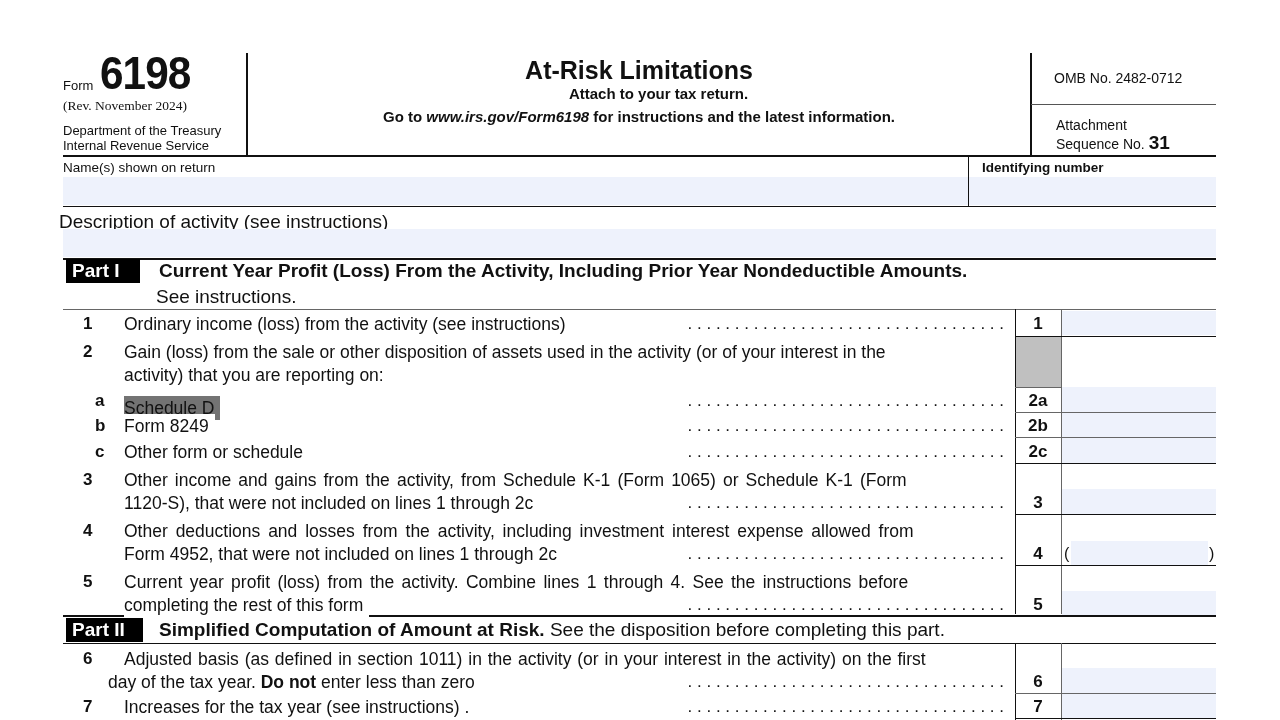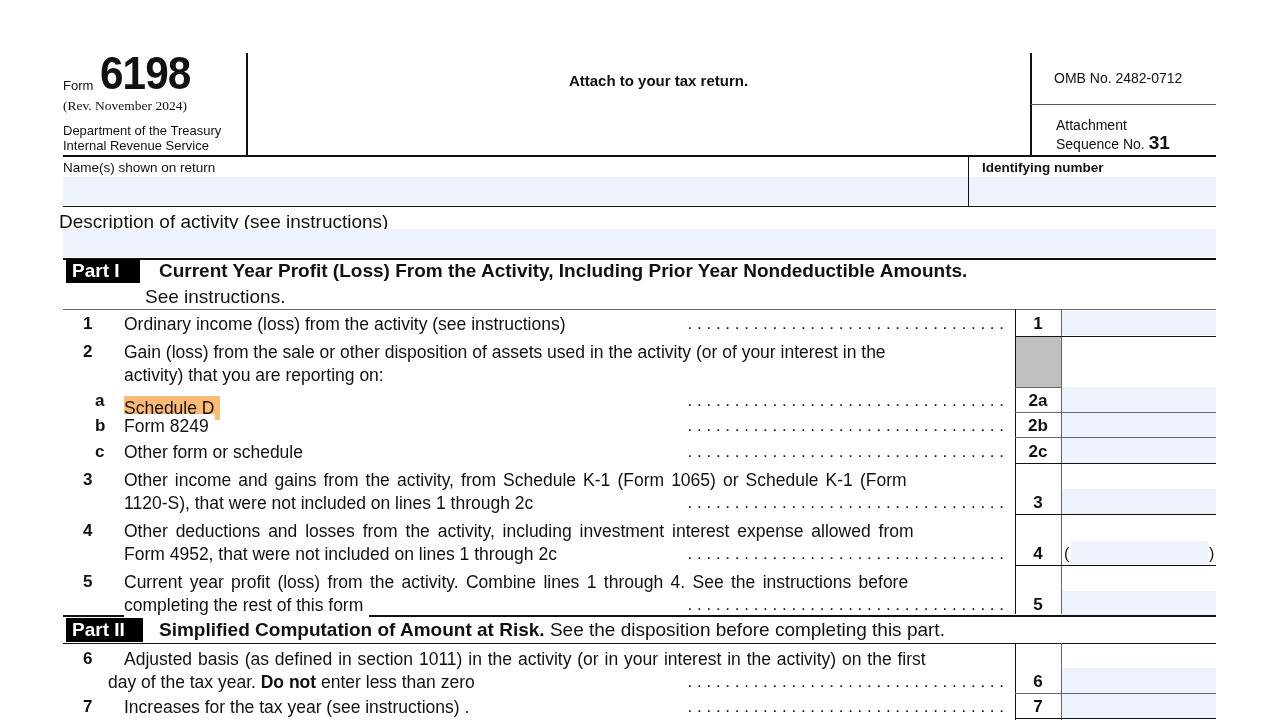--- a/index.html
+++ b/index.html
@@ -22,21 +22,25 @@
 <div class="abs" style="left:63px; top:48px; width:185px; height:110px;">
   <span class="abs" style="left:0; top:30px; font-size:13px;">Form</span>
   <span class="abs" style="left:37px; top:0px; font-size:46px; font-weight:900; letter-spacing:-1px; line-height:50px; transform:scaleX(0.92); transform-origin:left;">6198</span>
   <span class="abs" style="left:0; top:50px; font-size:13.5px; white-space:nowrap;font-family:Liberation Serif, serif;">(Rev. November 2024)</span>
   <span class="abs" style="left:0; top:75px; font-size:13px; white-space:nowrap;">Department of the Treasury</span>
   <span class="abs" style="left:0; top:90px; font-size:13px; white-space:nowrap;">Internal Revenue Service</span>
 </div>
 <div class="vline" style="left:246px; top:53px; height:103px; width:2px;"></div>
 
 <div class="abs" style="left:248px; top:52px; width:782px; height:104px; text-align:center;">
-  <div style="font-size:15px; font-weight:bold; margin-top:20px;padding-left:39px;">Attach to your tax return.</div>
+  <div style="font-size:25px; font-weight:bold; margin-top:4px;">At-Risk Limitations</div>
+  <div style="font-size:15px; font-weight:bold; margin-top:0;padding-left:39px;">Attach to your tax return.</div>
+  <div style="font-size:15px; font-weight:bold; margin-top:6px;">
+    <span>Go to </span><span style="font-style:italic;">www.irs.gov/Form6198</span><span> for instructions and the latest information.</span>
+  </div>
 </div>
 
 <div class="vline" style="left:1030px; top:53px; height:103px; width:2px;"></div>
 <span class="abs" style="left:1054px; top:70px; font-size:14px;">OMB No. 2482-0712</span>
 <div class="hline" style="left:1031px; top:104px; width:185px; background:#555;"></div>
 <span class="abs" style="left:1056px; top:117px; font-size:14px;">Attachment</span>
 <div class="abs" style="left:1056px; top:132px; font-size:14px; white-space:nowrap;">
   <span>Sequence No.</span>
   <span style="font-size:19px; font-weight:bold;">31</span>
 </div>
@@ -55,40 +59,40 @@
 <div class="hline" style="left:63px; top:206px; width:1153px;"></div>
 
 <span class="abs" style="left:59px; top:211px; font-size:19px;">Description of activity (see instructions)</span>
 <div class="field" style="left:63px; top:229px; width:1153px; height:28px;">
   <input class="field-input" value="" style="">
 </div>
 <div class="hline" style="left:63px; top:258px; width:1153px; height:2px;"></div>
 
 <div class="part-badge" style="left:66px; top:259px; width:74px;">Part I</div>
 <span class="abs" style="left:159px; top:259px; font-size:19px; font-weight:bold; line-height:24px; white-space:nowrap;">Current Year Profit (Loss) From the Activity, Including Prior Year Nondeductible Amounts.</span>
-<span class="abs" style="left:145px; top:285px; font-size:19px; line-height:24px;">See instructions.</span>
+<span class="abs" style="left:156px; top:285px; font-size:19px; line-height:24px;">See instructions.</span>
 <div class="hline" style="left:63px; top:309px; width:1153px; background:#666;"></div>
 
 <div class="vline" style="left:1015px; top:309px; height:305px;"></div>
 <div class="vline" style="left:1061px; top:309px; height:305px; background:#666;"></div>
 
 <span class="num" style="left:83px; top:312px;">1</span>
 <span class="row-text" style="left:124px; top:312px; background:#fff; padding-right:6px; z-index:2;">Ordinary income (loss) from the activity (see instructions)</span>
 <span class="dots" style="left:124px; top:312px; width:880px; text-align:right; direction:rtl;">.  .  .  .  .  .  .  .  .  .  .  .  .  .  .  .  .  .  .  .  .  .  .  .  .  .  .  .  .  .  .  .  .  .</span>
 <span class="box-label" style="left:1015px; top:312px;">1</span>
 <div class="field" style="left:1062px; top:311px; width:154px; height:24px;"><input class="field-input" value="" style=""></div>
 <div class="hline" style="left:1015px; top:336px; width:201px;"></div>
 
 <span class="num" style="left:83px; top:340px;">2</span>
 <span class="row-text" style="left:124px; top:340px;">Gain (loss) from the sale or other disposition of assets used in the activity (or of your interest in the</span>
 <span class="row-text" style="left:124px; top:363px;">activity) that you are reporting on:</span>
 <div class="abs" style="left:1016px; top:337px; width:45px; height:50px; background:#c0c0c0;"></div>
 
 <span class="num" style="left:95px; top:389px;">a</span>
-<span class="row-text" style="left:124px; top:396px; background:#fdba74; padding-right:6px; z-index:2;">Schedule D</span>
+<span class="row-text" style="left:124px; top:396px; background:#737373; padding-right:6px; z-index:2;">Schedule D</span>
 <span class="dots" style="left:124px; top:389px; width:880px; text-align:right; direction:rtl;">.  .  .  .  .  .  .  .  .  .  .  .  .  .  .  .  .  .  .  .  .  .  .  .  .  .  .  .  .  .  .  .  .  .</span>
 <div class="hline" style="left:1015px; top:387px; width:47px; background:#666;"></div>
 <span class="box-label" style="left:1015px; top:389px;">2a</span>
 <div class="field" style="left:1062px; top:387px; width:154px; height:25px;"><input class="field-input" value="" style=""></div>
 <div class="hline" style="left:1015px; top:412px; width:201px; background:#666;"></div>
 
 <span class="num" style="left:95px; top:414px;">b</span>
 <span class="row-text" style="left:124px; top:414px; background:#fff; padding-right:6px; z-index:2;">Form 8249</span>
 <span class="dots" style="left:124px; top:414px; width:880px; text-align:right; direction:rtl;">.  .  .  .  .  .  .  .  .  .  .  .  .  .  .  .  .  .  .  .  .  .  .  .  .  .  .  .  .  .  .  .  .  .</span>
 <span class="box-label" style="left:1015px; top:414px;">2b</span>

